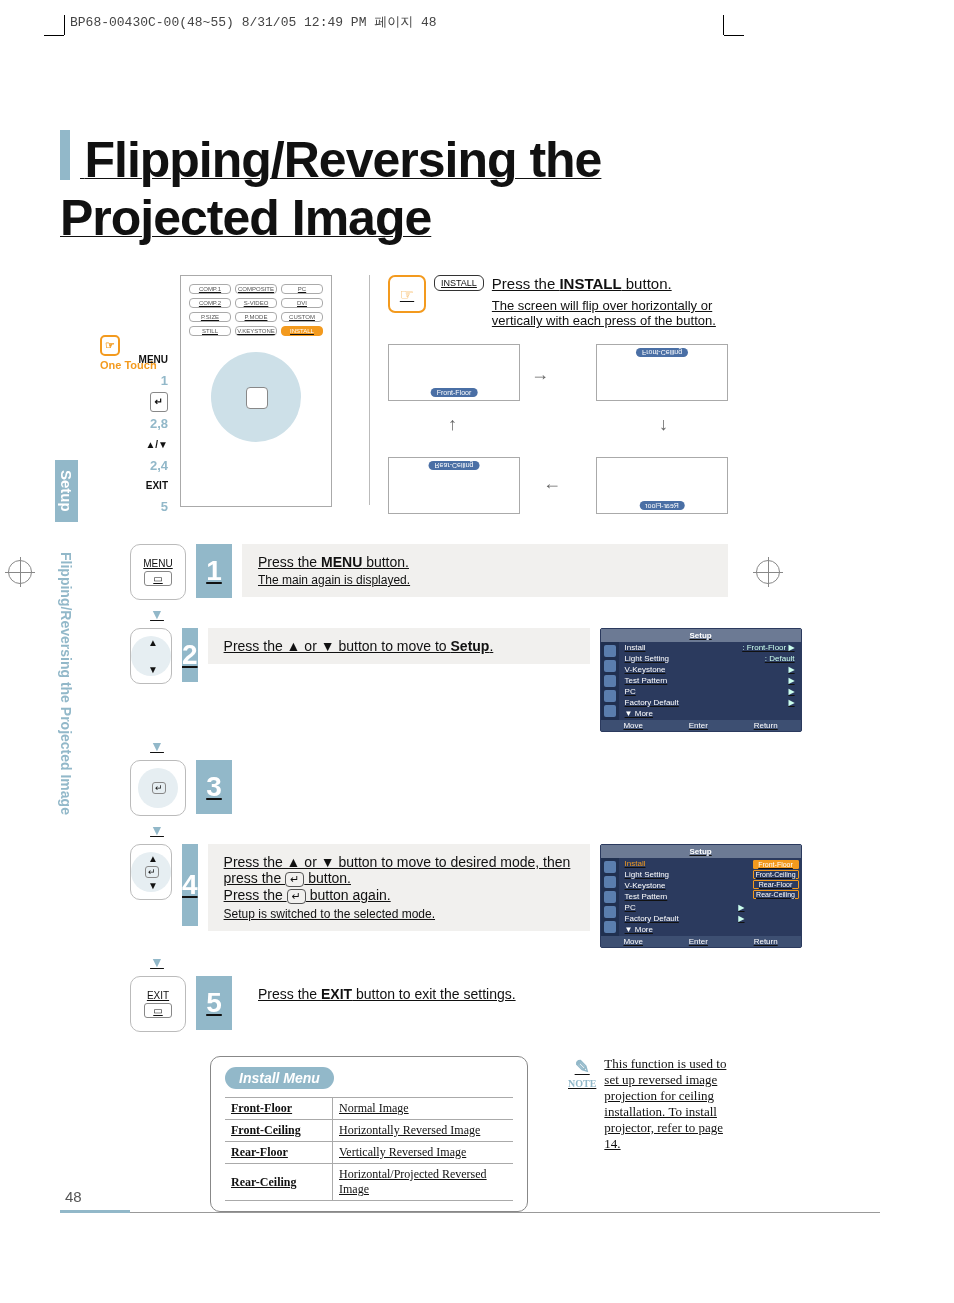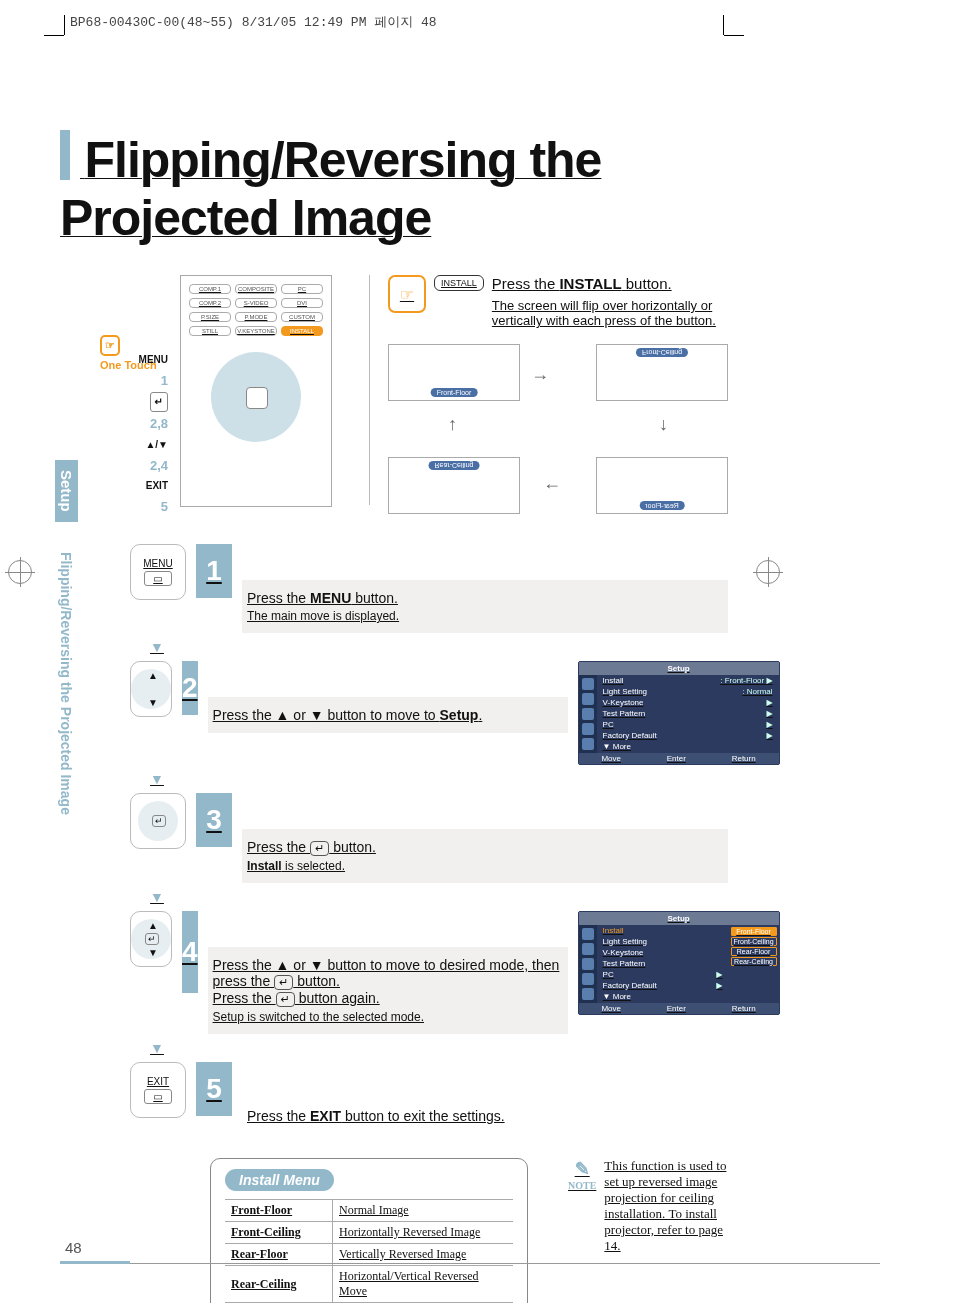--- a/index.html
+++ b/index.html
@@ -153,21 +153,21 @@
     width:54px; height:54px; border:1px solid #bbb; border-radius:10px;
     display:flex; align-items:center; justify-content:center; font-size:10px; flex-direction:column;
     background:#fff;
   }
   .step-down-arrow{ width:54px; text-align:center; color:#92b8c9; font-size:14px; margin:-8px 0 6px 0;}
   .step-num {
     width:36px; min-height:54px; background:#92b8c9; color:#fff;
     display:flex; align-items:center; justify-content:center; font-size:28px; font-weight:bold;
   }
   .step-body {
-    flex:1; background:#f1f0ee; padding:10px 5px; font-size:14px;margin-top:36px;
+    flex:1; background:#f1f0ee; padding:10px 16px; font-size:14px;
   }
   .step-body.white{background:transparent;}
   .step-body .sub{ font-size:12px; margin-top:3px;}
   .enter-icon{ display:inline-block; border:1px solid #555; border-radius:4px; padding:0 4px; font-size:11px;}
   .osd-wrap{width:200px;}
   .osd {
     width:200px; border:1px solid #2b3a5e; font-size:8px; color:#fff; background:#2b3a5e;
     border-radius:2px;
   }
   .osd .hdr{background:#6c7a94; text-align:center; padding:2px 0; font-weight:bold;}
@@ -312,21 +312,21 @@
   <div class="steps">
 
     <div class="step-row">
       <div class="step-icon">
           <span>MENU</span>
           <span style="border:1px solid #888;border-radius:3px;padding:1px 8px;margin-top:2px;">▭</span>
         </div>
       <div class="step-num">1</div>
       <div class="step-body">
         <span>Press the </span><strong>MENU</strong><span> button.</span>
-        <div class="sub">The main move is displayed.</div>
+        <div class="sub">The main again is displayed.</div>
       </div>
     </div>
     <div class="step-down-arrow">▼</div>
 
     <div class="step-row">
       <div class="step-icon">
           <div style="width:40px;height:40px;border-radius:50%;background:#e6eef2;position:relative;">
             <span style="position:absolute;left:17px;top:1px;">▲</span>
             <span style="position:absolute;left:17px;bottom:1px;">▼</span>
           </div>
@@ -346,21 +346,21 @@
                 <span></span>
                 <span></span>
               </div>
             <div class="osd-main">
               <div class="row">
                   <span class="k">Install</span>
                   <span class="v">: Front-Floor  ▶</span>
                 </div>
               <div class="row">
                   <span class="k">Light Setting</span>
-                  <span class="v">: Normal</span>
+                  <span class="v">: Default</span>
                 </div>
               <div class="row">
                   <span class="k">V-Keystone</span>
                   <span class="v">▶</span>
                 </div>
               <div class="row">
                   <span class="k">Test Pattern</span>
                   <span class="v">▶</span>
                 </div>
               <div class="row">
@@ -386,24 +386,20 @@
     </div>
     <div class="step-down-arrow">▼</div>
 
     <div class="step-row">
       <div class="step-icon">
           <div style="width:40px;height:40px;border-radius:50%;background:#e6eef2;position:relative;">
             <span style="position:absolute;left:14px;top:14px;border:1px solid #888;border-radius:3px;padding:0 2px;font-size:9px;">↵</span>
           </div>
         </div>
       <div class="step-num">3</div>
-      <div class="step-body" style="min-width:350px;">
-        <span>Press the </span><span class="enter-icon">↵</span><span> button.</span>
-        <div class="sub"><strong>Install</strong><span> is selected.</span></div>
-      </div>
     </div>
     <div class="step-down-arrow">▼</div>
 
     <div class="step-row">
       <div class="step-icon">
           <div style="width:40px;height:40px;border-radius:50%;background:#e6eef2;position:relative;">
             <span style="position:absolute;left:17px;top:1px;">▲</span>
             <span style="position:absolute;left:17px;bottom:1px;">▼</span>
             <span style="position:absolute;left:14px;top:14px;border:1px solid #888;border-radius:3px;padding:0 2px;font-size:9px;">↵</span>
           </div>
@@ -493,21 +489,21 @@
         <tr>
               <td>Front-Ceiling</td>
               <td>Horizontally Reversed Image</td>
             </tr>
         <tr>
               <td>Rear-Floor</td>
               <td>Vertically Reversed Image</td>
             </tr>
         <tr>
               <td>Rear-Ceiling</td>
-              <td>Horizontal/Vertical Reversed Move</td>
+              <td>Horizontal/Projected Reversed Image</td>
             </tr>
       </tbody>
         </table>
     </div>
     <div class="note-block">
       <div class="note-label">
           <div class="pen">✎</div>
           <div>NOTE</div>
         </div>
       <div>This function is used to set up reversed image projection for ceiling installation. To install projector, refer to page 14.</div>

